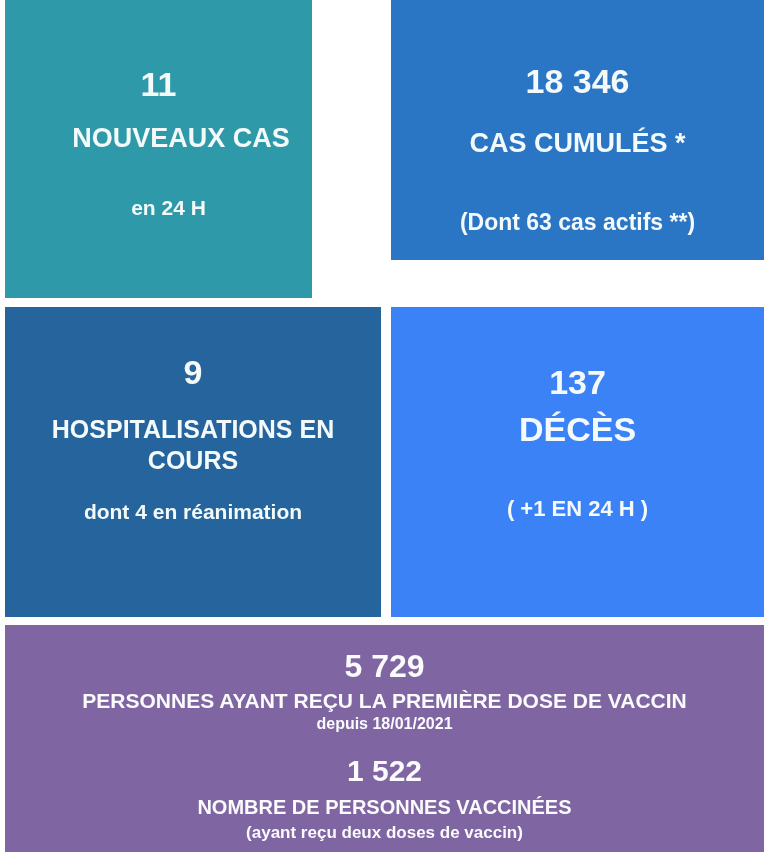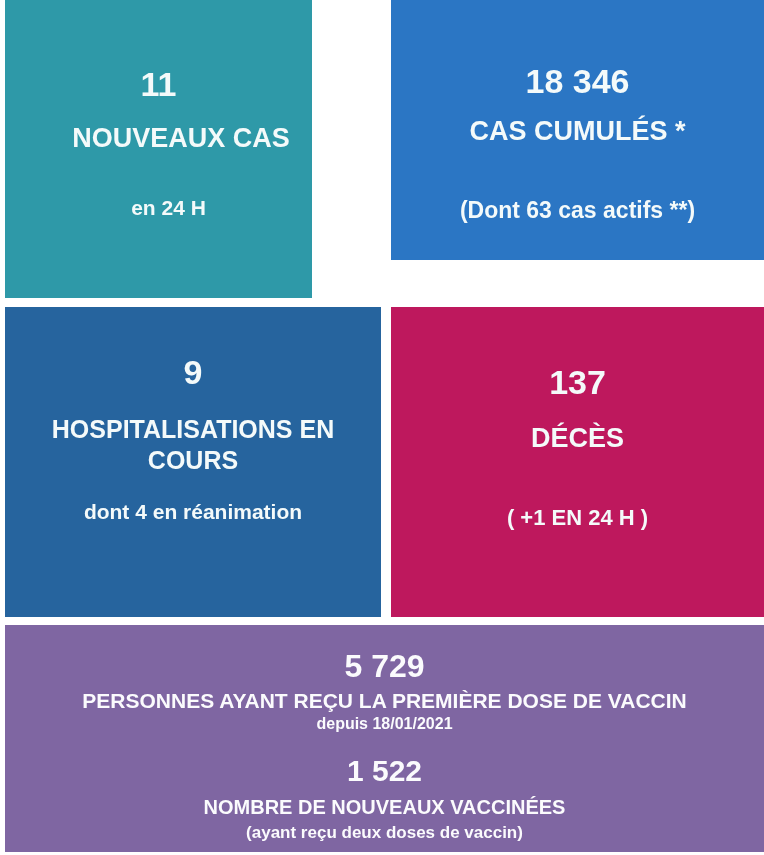--- a/index.html
+++ b/index.html
@@ -17,42 +17,42 @@
     color: #f4fafa;
     box-sizing: border-box;
   }
   .panel div { white-space: normal; }
   .value { white-space: nowrap; }
 
   
   .p-newcases { left: 5px;   top: 0;     width: 307px; height: 298px; background: #2e99a8; }
   .p-cumul    { left: 391px; top: 0;     width: 373px; height: 260px; background: #2b76c4; }
   .p-hosp     { left: 5px;   top: 307px; width: 376px; height: 310px; background: #26649e; }
-  .p-death    { left: 391px; top: 307px; width: 373px; height: 310px; background: #be185d; }
+  .p-death    { left: 391px; top: 307px; width: 373px; height: 310px; background: #3b82f6; }
   .p-vacc     { left: 5px;   top: 625px; width: 759px; height: 227px; background: #7f66a2; color: #fbfbfd; }
 
   
   .p-newcases .value   { margin-top: 62px; font-size: 34px; line-height: 44px; }
   .p-newcases .label   { margin-top: 16px; font-size: 27px; line-height: 33px; margin-left: 45px; }
   .p-newcases .sub     { margin-top: 39px; font-size: 21px; line-height: 27px; padding-left: 20px; }
 
   
   .p-cumul .value      { margin-top: 59px; font-size: 34px; line-height: 44px; }
-  .p-cumul .label      { margin-top: 12px;  font-size: 27px; line-height: 33px; }
+  .p-cumul .label      { margin-top: 24px;  font-size: 27px; line-height: 33px; }
   .p-cumul .sub        { margin-top: 48px; font-size: 23px; line-height: 29px; }
 
   
   .p-hosp .value       { margin-top: 43px; font-size: 34px; line-height: 44px; }
   .p-hosp .label       { margin-top: 20px; font-size: 25px; line-height: 31px; max-width: 310px; margin-left: auto; margin-right: auto; }
   .p-hosp .sub         { margin-top: 22px; font-size: 21px; line-height: 27px; }
   .p-hosp .source      { margin-top: 19px; font-size: 22px; line-height: 28px; }
 
   
   .p-death .value      { margin-top: 53px; font-size: 34px; line-height: 44px; }
-  .p-death .label      { margin-top: 18px; font-size: 27px; line-height: 33px; }
+  .p-death .label      { margin-top: 9px; font-size: 34px; line-height: 33px; }
   .p-death .sub        { margin-top: 49px; font-size: 22px; line-height: 28px; }
 
   
   .p-vacc .v1          { margin-top: 21px; font-size: 32px; line-height: 40px; }
   .p-vacc .l1          { margin-top: 2px;  font-size: 21px; line-height: 26px; }
   .p-vacc .s1          { margin-top: 0;    font-size: 16px; line-height: 20px; }
   .p-vacc .v2          { margin-top: 18px; font-size: 30px; line-height: 38px; }
   .p-vacc .l2          { margin-top: 5px;  font-size: 20px; line-height: 25px; }
   .p-vacc .s2          { margin-top: 2px;  font-size: 17px; line-height: 22px; }
 </style>
@@ -83,17 +83,17 @@
     <div class="value">137</div>
     <div class="label">DÉCÈS</div>
     <div class="sub">( +1 EN 24 H )</div>
   </section>
 
   <section class="panel p-vacc">
     <div class="value v1">5 729</div>
     <div class="l1">PERSONNES AYANT REÇU LA PREMIÈRE DOSE DE VACCIN</div>
     <div class="s1">depuis 18/01/2021</div>
     <div class="value v2">1 522</div>
-    <div class="l2">NOMBRE DE NOUVEAUX VACCINÉES</div>
+    <div class="l2">NOMBRE DE PERSONNES VACCINÉES</div>
     <div class="s2">(ayant reçu deux doses de vaccin)</div>
   </section>
 
 </div>
 
 </body></html>

